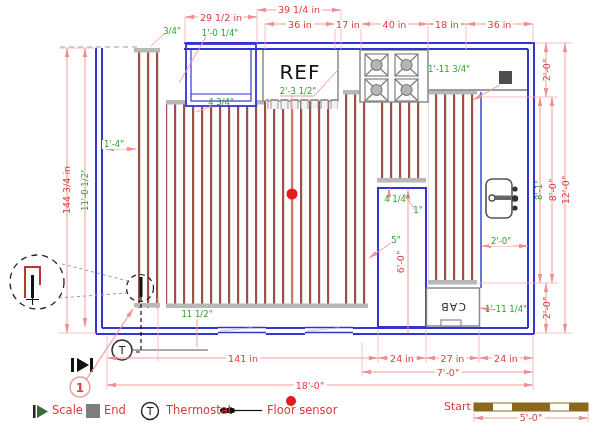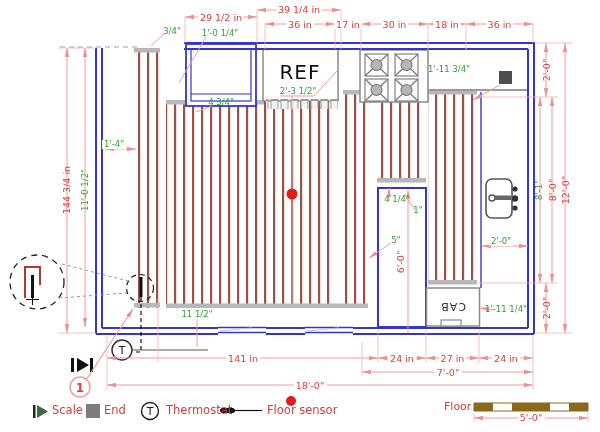--- a/index.html
+++ b/index.html
@@ -238,21 +238,21 @@
     <rect x="474" y="403" width="19" height="8" fill="#8a681c"></rect>
     <rect x="512" y="403" width="38" height="8" fill="#8a681c"></rect>
     <rect x="569" y="403" width="19" height="8" fill="#8a681c"></rect>
   </g>
 </svg>
 
 <div class="lbl wbg" style="left:299px;top:5px">39 1/4 in</div>
 <div class="lbl wbg" style="left:221px;top:12.5px">29 1/2 in</div>
 <div class="lbl wbg" style="left:300px;top:19.5px">36 in</div>
 <div class="lbl wbg" style="left:348px;top:19.5px">17 in</div>
-<div class="lbl wbg" style="left:394.5px;top:19.5px">30 in</div>
+<div class="lbl wbg" style="left:394.5px;top:19.5px">40 in</div>
 <div class="lbl wbg" style="left:447px;top:19.5px">18 in</div>
 <div class="lbl wbg" style="left:499.5px;top:19.5px">36 in</div>
 
 <div class="lbl grn" style="left:172px;top:27px">3/4"</div>
 <div class="lbl grn" style="left:220px;top:29px">1'-0 1/4"</div>
 <div class="lbl grn" style="left:221px;top:98px">4 3/4"</div>
 <div class="lbl grn" style="left:298px;top:87px">2'-3 1/2"</div>
 <div class="lbl grn" style="left:449px;top:65px">1'-11 3/4"</div>
 <div class="lbl grn wbg" style="left:114px;top:140px">1'-4"</div>
 
@@ -283,16 +283,16 @@
 <div class="lbl big" style="left:300px;top:62px">REF</div>
 <div class="lbl rot180" style="left:452.5px;top:306px">CAB</div>
 <div class="lbl tmark" style="left:122px;top:345px">T</div>
 <div class="lbl" style="left:80px;top:382px;font-size:12px;font-weight:bold">1</div>
 
 <div class="lbl leg" style="left:52px;top:405px">Scale</div>
 <div class="lbl leg" style="left:104px;top:405px">End</div>
 <div class="lbl tmark" style="left:150px;top:406px">T</div>
 <div class="lbl leg" style="left:166px;top:405px">Thermostat</div>
 <div class="lbl leg" style="left:267px;top:405px">Floor sensor</div>
-<div class="lbl leg" style="left:444px;top:401px;font-size:11px">Floor</div>
+<div class="lbl leg" style="left:444px;top:401px;font-size:11px">Start</div>
 <div class="lbl wbg" style="left:531px;top:412.5px">5'-0"</div>
 
 </div>
 
 </body></html>

